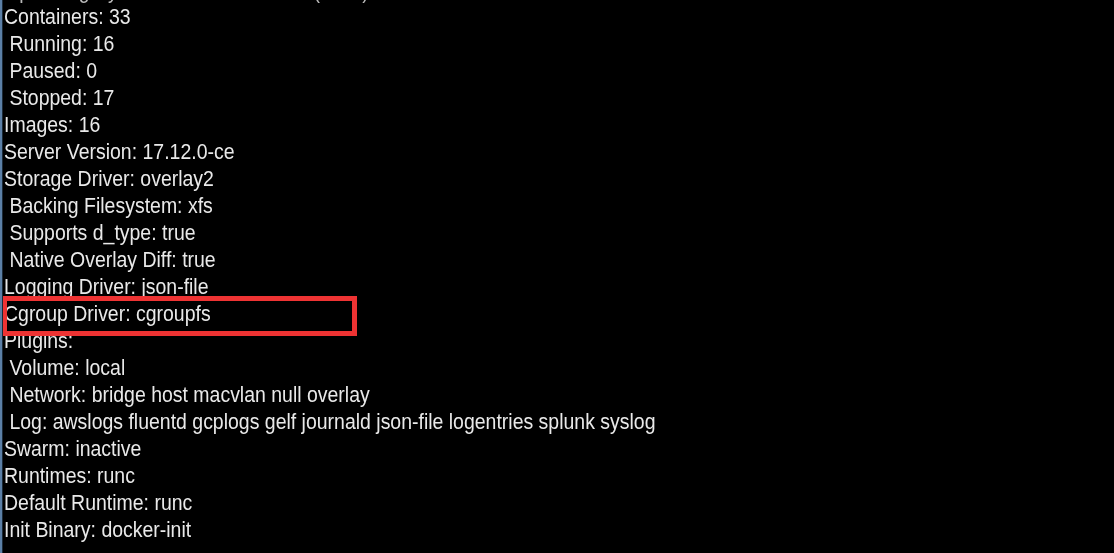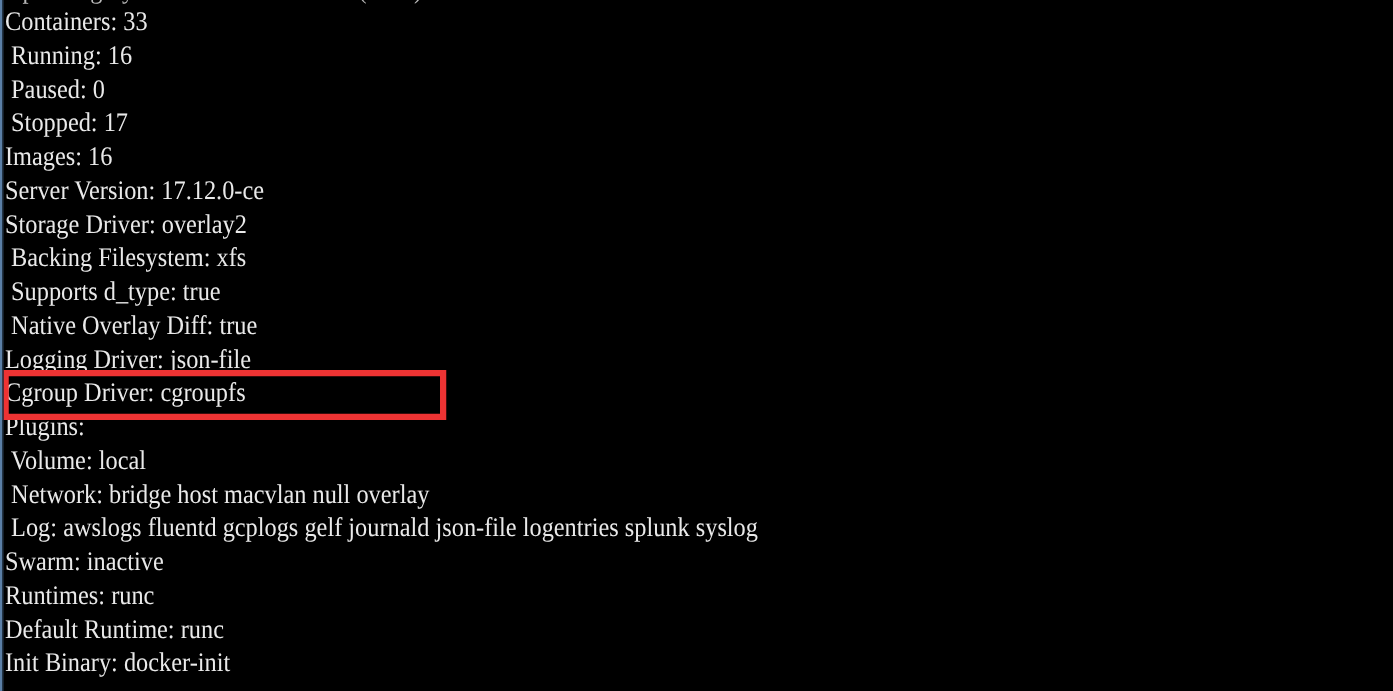--- a/index.html
+++ b/index.html
@@ -6,21 +6,21 @@
     margin: 0;
     padding: 0;
     background: #000000;
   }
   #screen {
     position: relative;
     width: 1114px;
     height: 553px;
     background: #000000;
     overflow: hidden;
-    font-family: Liberation Serif, serif;
+    font-family: Liberation Sans, sans-serif;
   }
   
   #left-edge {
     position: absolute;
     left: 0;
     top: 0;
     width: 2px;
     height: 553px;
     background: #5b7fa6;
     z-index: 5;

